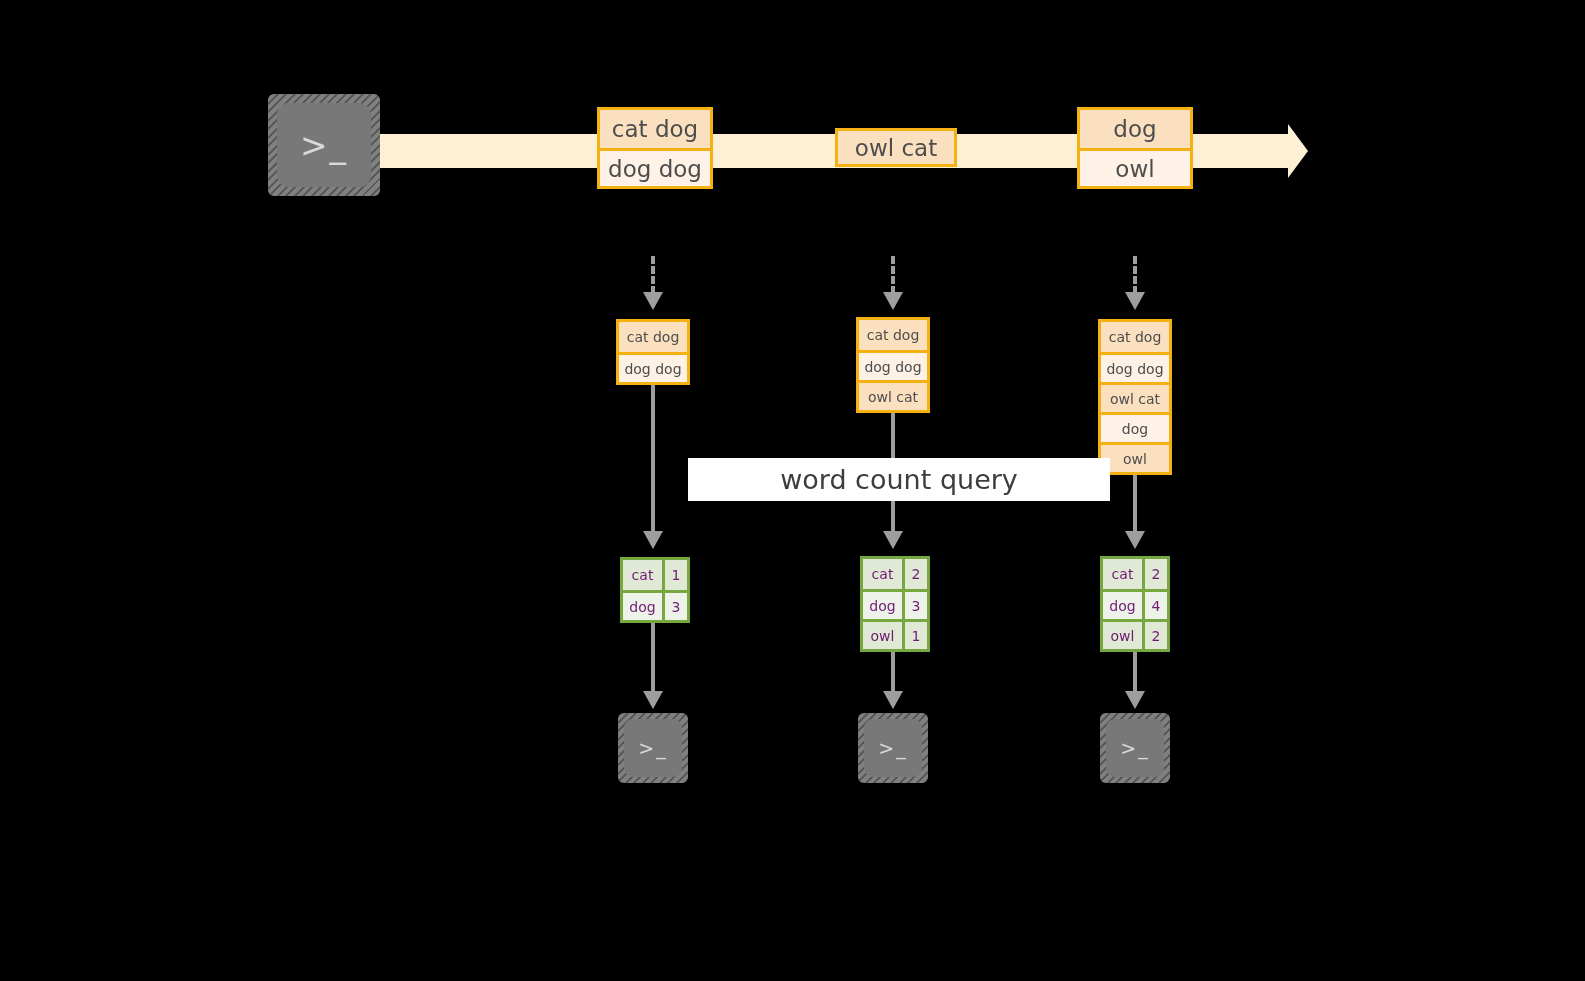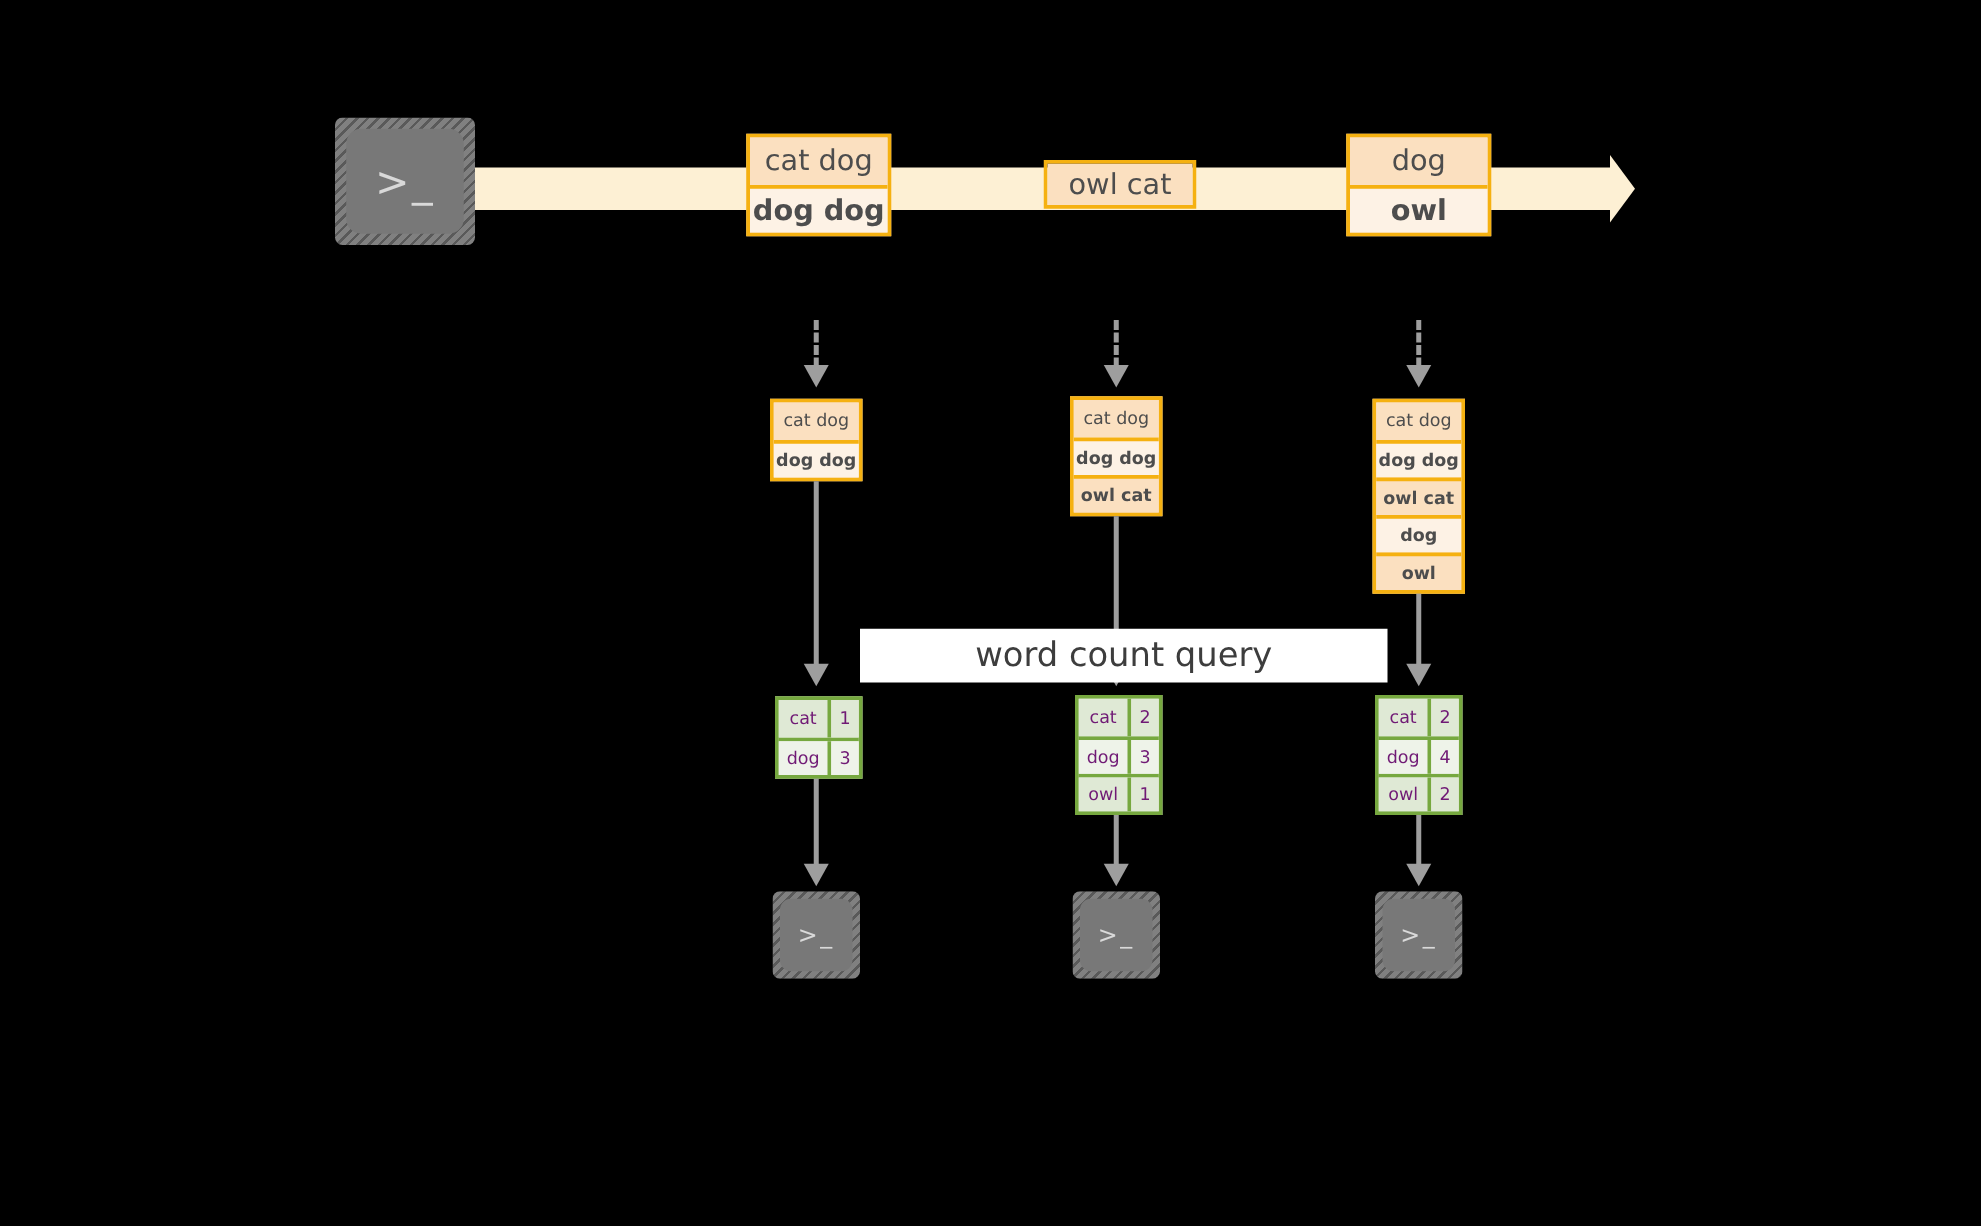--- a/index.html
+++ b/index.html
@@ -91,21 +91,21 @@
   .orow {
     box-sizing: border-box;
     display: flex;
     align-items: center;
     justify-content: center;
     color: #4d4d4d;
     white-space: nowrap;
   }
   .orow.dark { background: #fbe0c0; }
   .orow.light { background: #fdf2e5; }
-  .orow + .orow { border-top: 3px solid #f5b111; font-weight: bold; }
+  .orow + .orow { border-top: 3px solid #f5b111; }
 
   
   .rec-big { width: 116px; }
   .rec-big .orow { height: 38px; font-size: 23px; }
 
   .rec-single { width: 122px; }
   .rec-single .orow { height: 33px; font-size: 23px; }
 
   
   .stack { width: 74px; }
@@ -165,21 +165,20 @@
     top: 458px;
     width: 422px;
     height: 43px;
     background: #ffffff;
     display: flex;
     align-items: center;
     justify-content: center;
     color: #3d3d3d;
     font-size: 27px;
     z-index: 5;
-    margin-top: 45px;
   }
 </style>
 </head>
 <body>
 
 <div id="canvas">
 
   <div class="stream-band"></div>
   <div class="stream-head"></div>
 

